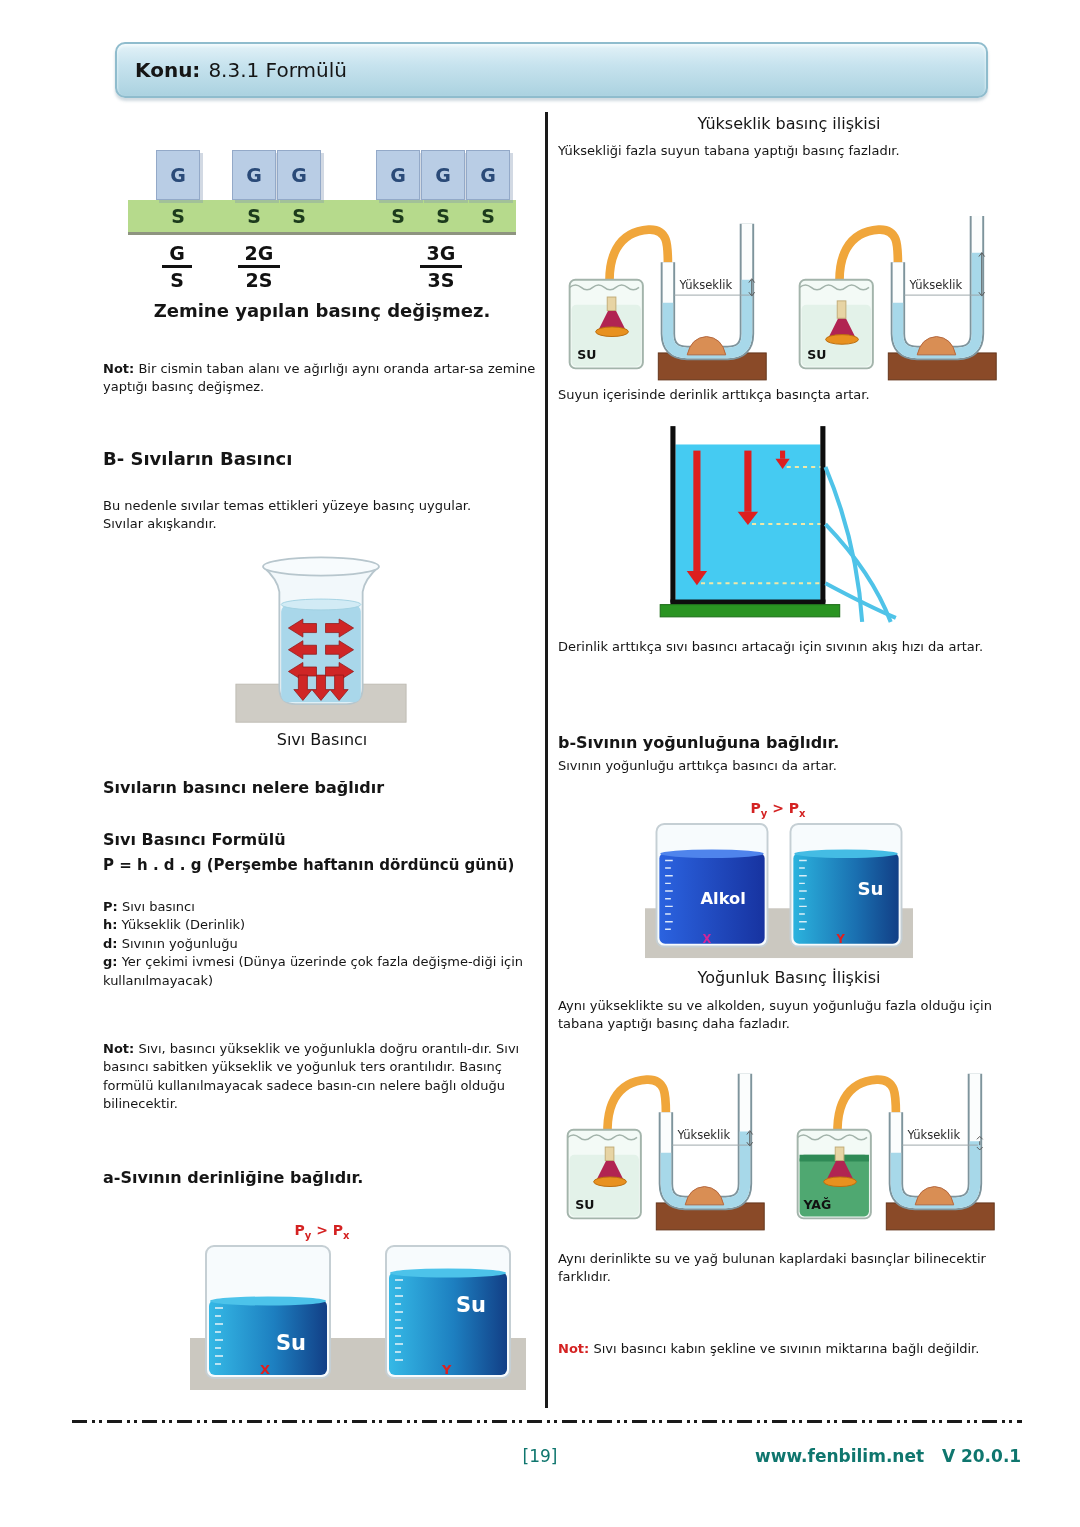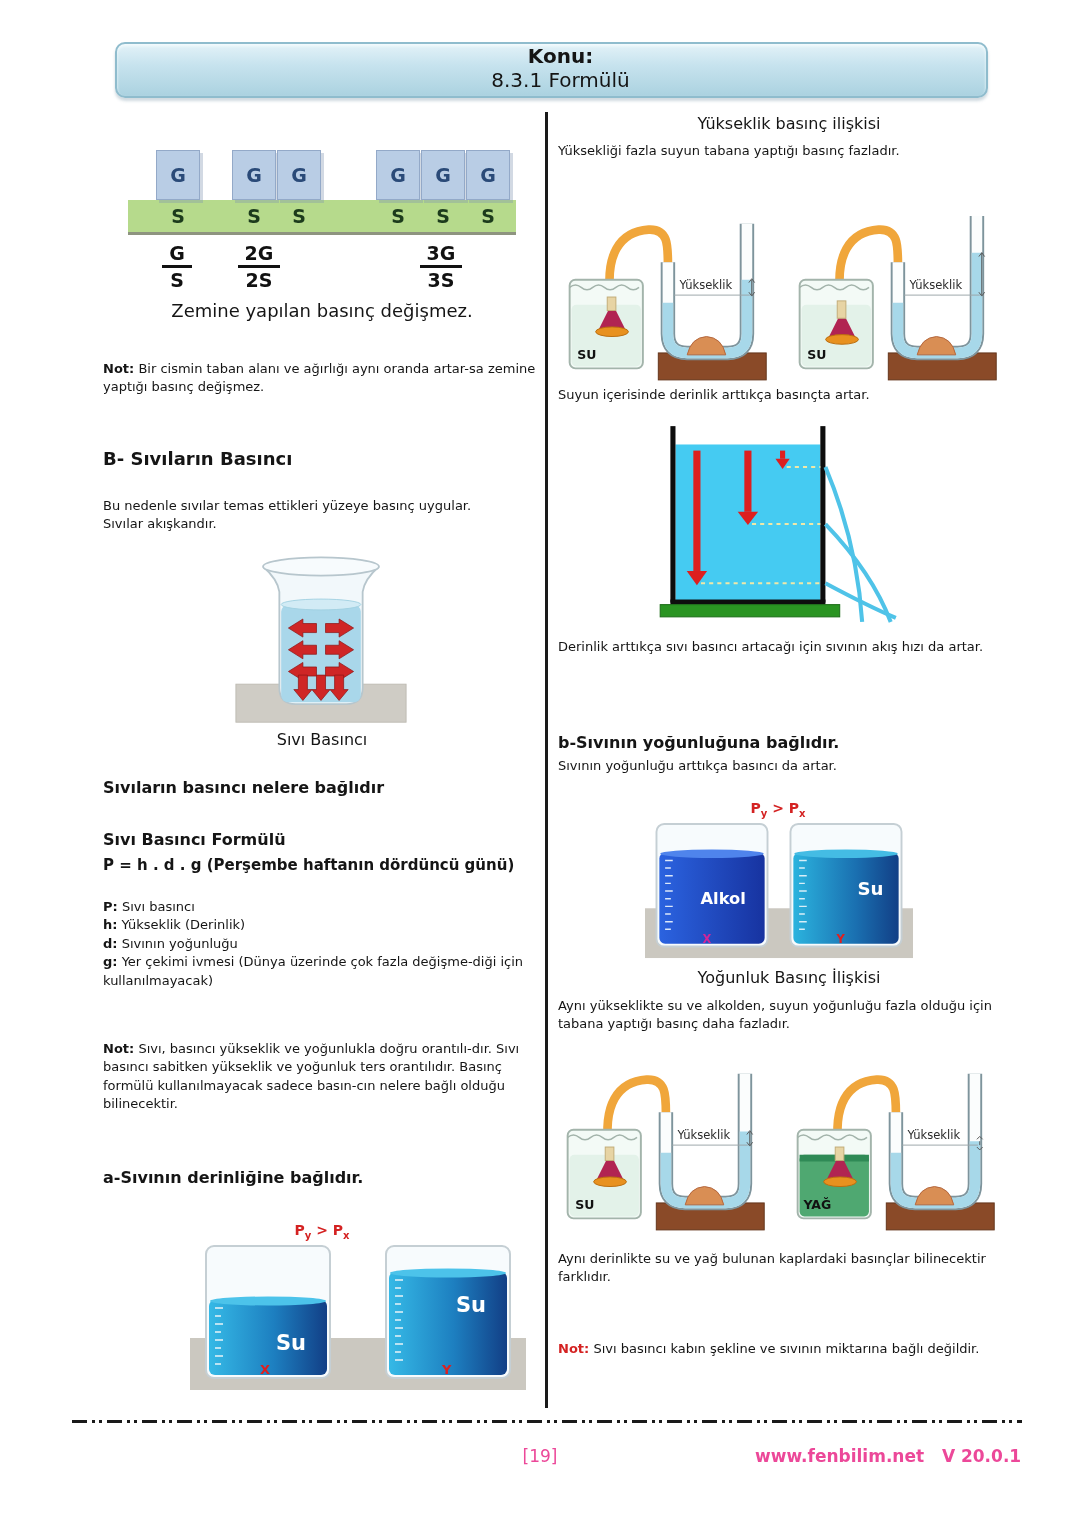--- a/index.html
+++ b/index.html
@@ -14,21 +14,20 @@
   .red{color:#d42222;}
   .nowrap{white-space:nowrap;text-align:right;}
 
   
   .konu-box{
     left:115px;top:42px;width:873px;height:56px;border-radius:10px;
     background:linear-gradient(180deg,#e3f2f8 0%,#c7e3ee 40%,#abd2e0 100%);
     border:2px solid #8fbccd;box-shadow:0 3px 3px rgba(120,150,165,.35), inset 0 2px 3px #f4fbfd;
     display:flex;align-items:center;padding-left:18px;box-sizing:border-box;
     font-size:20px;
-    flex-direction:column;
   }
   .konu-box .sep{width:8px;}
 
   
   .vdivider{left:545px;top:112px;width:3px;height:1296px;background:#1a1a1a;}
 
   
   .blocks-area{left:128px;top:150px;width:388px;height:82px;}
   .gstrip{position:absolute;left:0;top:50px;width:388px;height:32px;background:#b6da8c;border-bottom:3px solid #8e9480;}
   .gblock{
@@ -39,33 +38,33 @@
   }
   .slab{
     position:absolute;top:51px;width:44px;height:30px;display:flex;align-items:center;justify-content:center;
     font-weight:bold;font-size:19px;color:#1c3b1c;
   }
   .fracs{left:128px;top:242px;width:388px;height:58px;}
   .frac{position:absolute;top:0;width:70px;text-align:center;font-weight:bold;font-size:19px;color:#111;}
   .frac .num{display:inline-block;border-bottom:3px solid #111;padding:0 7px 1px 7px;}
   .frac .den{display:block;padding-top:1px;}
 
-  .fig-caption{font-size:18px;font-weight:normal;}
+  .fig-caption{font-size:18px;font-weight:bold;}
   .small-caption{font-size:16px;}
   .h-sec{font-size:18px;font-weight:bold;}
   .h-sub{font-size:16px;font-weight:bold;}
 
   .pcomp{color:#d42222;font-weight:bold;font-size:14px;}
   .pcomp sub{font-size:10px;}
 
   .footer-line{
     left:72px;top:1420px;width:950px;height:3px;
     background:repeating-linear-gradient(90deg,#1a1a1a 0 15px,transparent 15px 20px,#1a1a1a 20px 23px,transparent 23px 27px,#1a1a1a 27px 30px,transparent 30px 35px);
   }
-  .footer-txt{font-size:17px;color:#ec4899;}
+  .footer-txt{font-size:17px;color:#0f766e;}
 
   svg text{font-family:"DejaVu Sans",sans-serif;}
 </style>
 </head>
 <body>
 
 <div class="page">
 
   <div class="abs konu-box">
     <span class="bold">Konu:</span>

